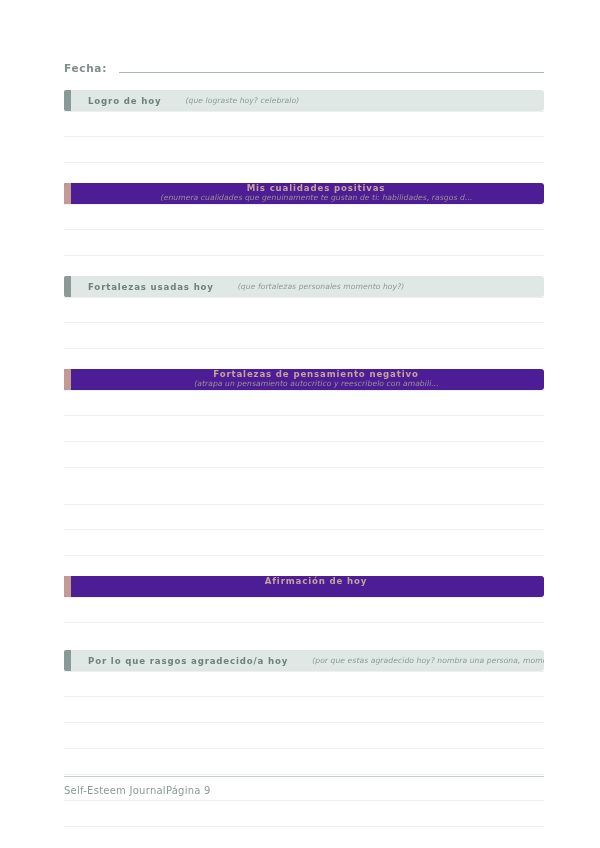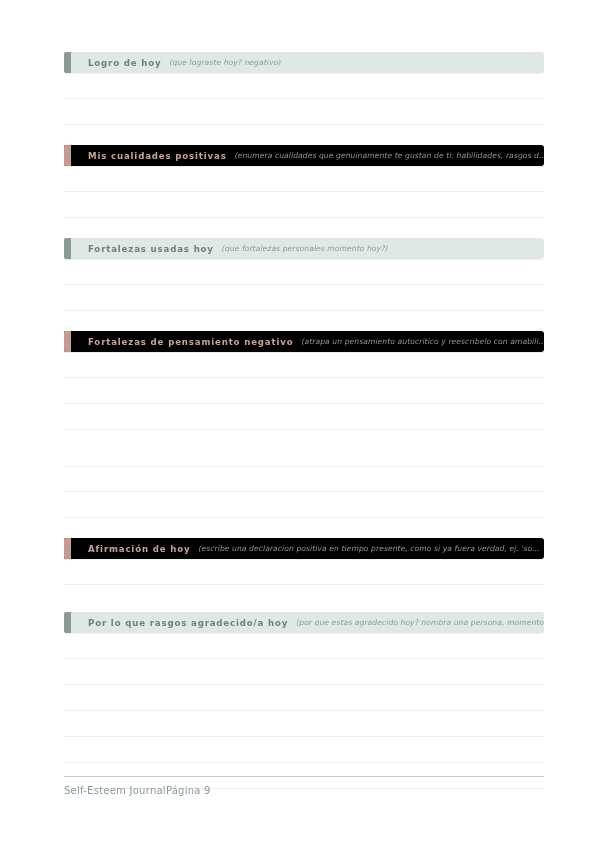--- a/index.html
+++ b/index.html
@@ -92,27 +92,27 @@
     letter-spacing: 0.08px;
     padding-left: 8px;
     overflow: hidden;
     text-overflow: clip;
     white-space: nowrap;
     flex: 1;
     min-width: 0;
   }
 
   
-  .sec-green .sec-header { background: #dfe8e4; }
+  .sec-green .sec-header { background: #dfe8e4; gap: 16px; }
   .sec-green .sec-accent { background: #8b9a96; }
   .sec-green .sec-title  { color: #6f817c; }
   .sec-green .sec-hint   { color: #8c9b97; }
 
   
-  .sec-pink .sec-header { background: #000000; }
+  .sec-pink .sec-header { background: #4c1d95; flex-direction: column; }
   .sec-pink .sec-accent { background: #c49b92; }
   .sec-pink .sec-title  { color: #c6a39b; }
   .sec-pink .sec-hint   { color: #9b928f; }
 
   
   .lines { }
   .rule {
     height: 25px;
     border-bottom: 1px solid #eef0ef;
   }
@@ -139,27 +139,31 @@
   .footer-left  { text-align: left; }
   .footer-right { text-align: right; }
 </style>
 </head>
 <body>
 
 <div class="page">
 
   <div class="content">
 
+    <div class="date-row">
+      <span class="date-label">Fecha:</span>
+      <span class="date-rule"></span>
+    </div>
 
     <div id="sections-root">
         <div class="section sec-green">
           <div class="sec-header">
             <span class="sec-accent"></span>
             <span class="sec-title">Logro de hoy</span>
-            <span class="sec-hint">(que lograste hoy? negativo)</span>
+            <span class="sec-hint">(que lograste hoy? celebralo)</span>
           </div>
           <div class="lines">
             <div class="rule first"></div>
             <div class="rule"></div>
           </div>
         </div>
         <div class="spacer-sm"></div>
         <div class="section sec-pink">
           <div class="sec-header">
             <span class="sec-accent"></span>
@@ -201,21 +205,20 @@
           <div class="lines">
             <div class="rule first"></div>
             <div class="rule"></div>
           </div>
         </div>
         <div class="spacer-sm"></div>
         <div class="section sec-pink">
           <div class="sec-header">
             <span class="sec-accent"></span>
             <span class="sec-title">Afirmación de hoy</span>
-            <span class="sec-hint">(escribe una declaracion positiva en tiempo presente, como si ya fuera verdad, ej. 'so...</span>
           </div>
           <div class="lines">
             <div class="rule first"></div>
           </div>
         </div>
         <div class="spacer-md"></div>
         <div class="section sec-green">
           <div class="sec-header">
             <span class="sec-accent"></span>
             <span class="sec-title">Por lo que rasgos agradecido/a hoy</span>

